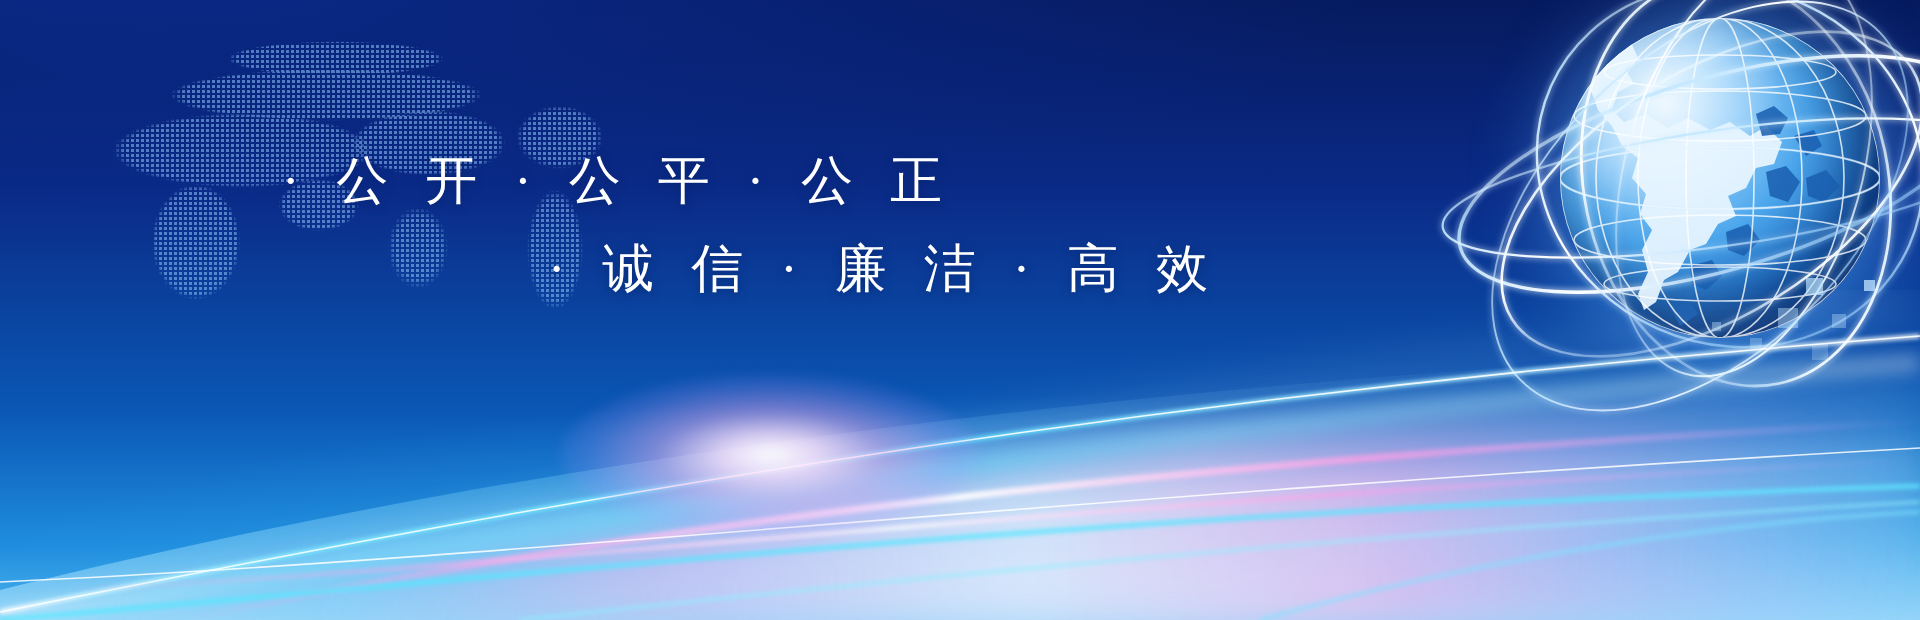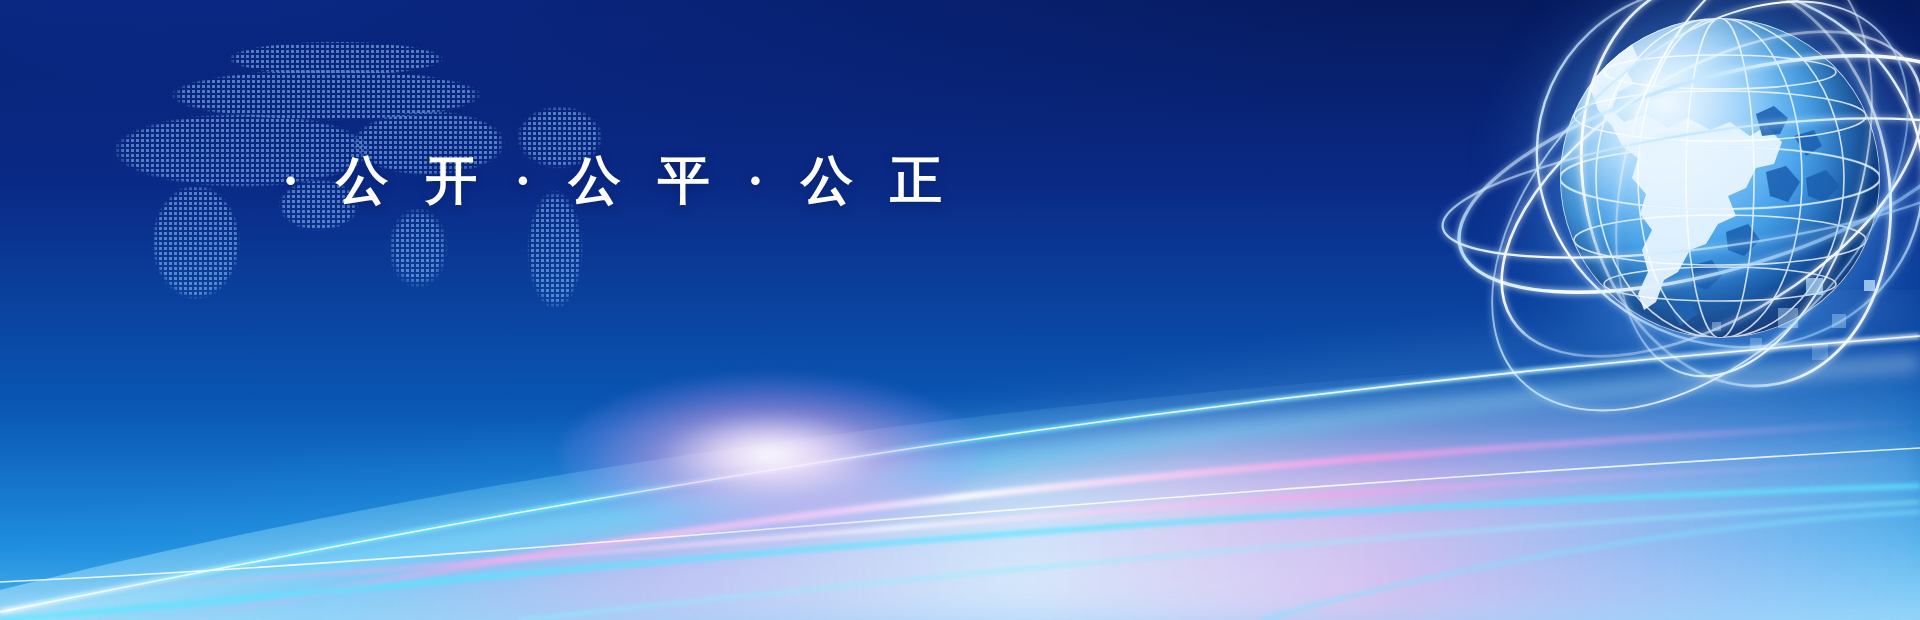--- a/index.html
+++ b/index.html
@@ -91,21 +91,21 @@
     position:absolute;
     left:0; top:0; width:1160px; height:400px;
     pointer-events:none;
   }
   .line{
     position:absolute;
     color:#ffffff;
     font-size:52px;
     letter-spacing:12px;
     white-space:nowrap;
-    font-weight:700;
+    font-weight:400;
     text-shadow:0 2px 10px rgba(6,30,90,.55);
   }
   .line1{ left:282px; top:146px; }
   .line2{ left:548px; top:234px; }
 </style>
 </head>
 <body>
 
 <div id="banner">
 
@@ -301,15 +301,16 @@
 
       <path d="M1100,330 C1340,250 1640,206 1920,186" fill="none" stroke="#bfe9ff" stroke-width="16" filter="url(#blurLg)" opacity=".35"></path>
       <path d="M1260,330 C1480,268 1720,232 1920,222" fill="none" stroke="#7fe4ff" stroke-width="4" filter="url(#blurSm)" opacity=".6"></path>
     </svg>
   </div>
 
   <div class="glow-core"></div>
 
   <div class="headline">
     <div class="line line1">· 公 开 · 公 平 · 公 正</div>
+    <div class="line line2">· 诚 信 · 廉 洁 · 高 效</div>
   </div>
 
 </div>
 
 </body></html>

